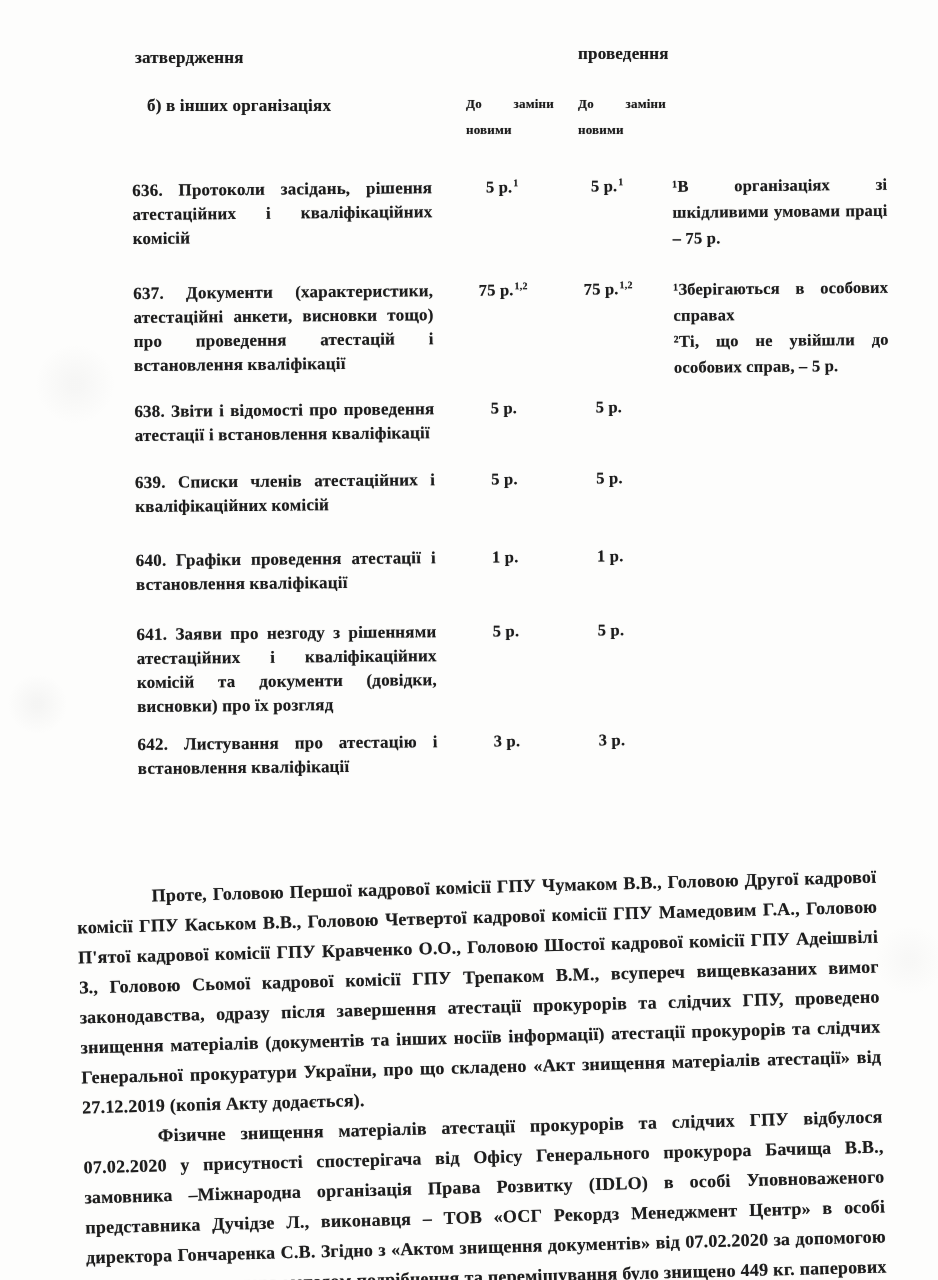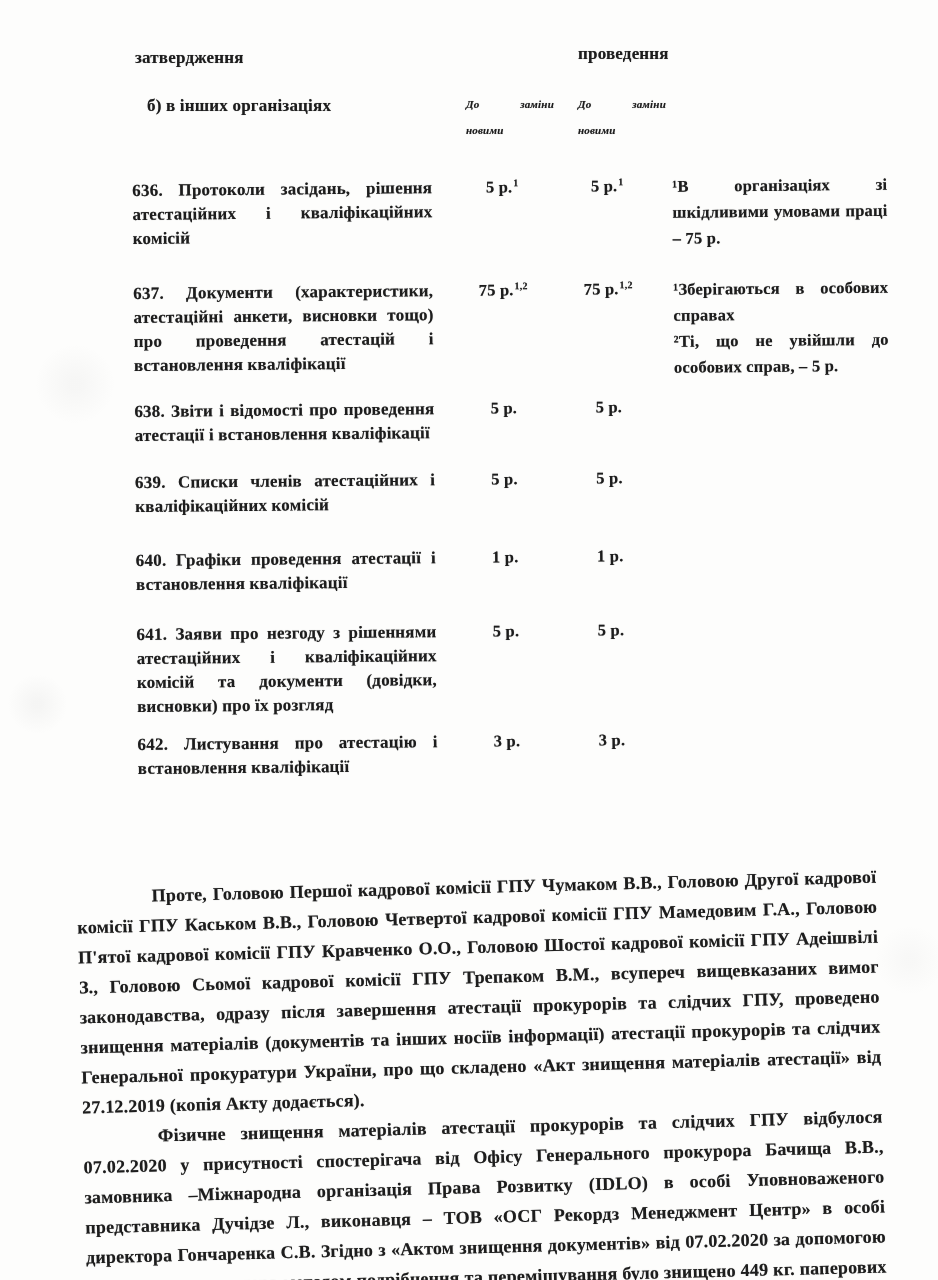--- a/index.html
+++ b/index.html
@@ -30,23 +30,22 @@
   .hdr-left   { left: 135px; top: 45px; }
   .hdr-right  { left: 578px; top: 41px; }
   .hdr-item-b { left: 135px; top: 93px; margin-left: 12px; }
   .term-hdr {
     position: absolute;
     top: 91px;
     width: 88px;
     white-space: pre-line;
     text-align: justify;
     text-align-last: justify;
-    font-size: 11px;
+    font-size: 13px;
     line-height: 26px;
-    font-style: italic;
   }
   .term-hdr.c1 { left: 466px; }
   .term-hdr.c2 { left: 578px; }
 
   
   .rtable {
     position: absolute;
     left: 0;
     top: 176px;
     width: 890px;

